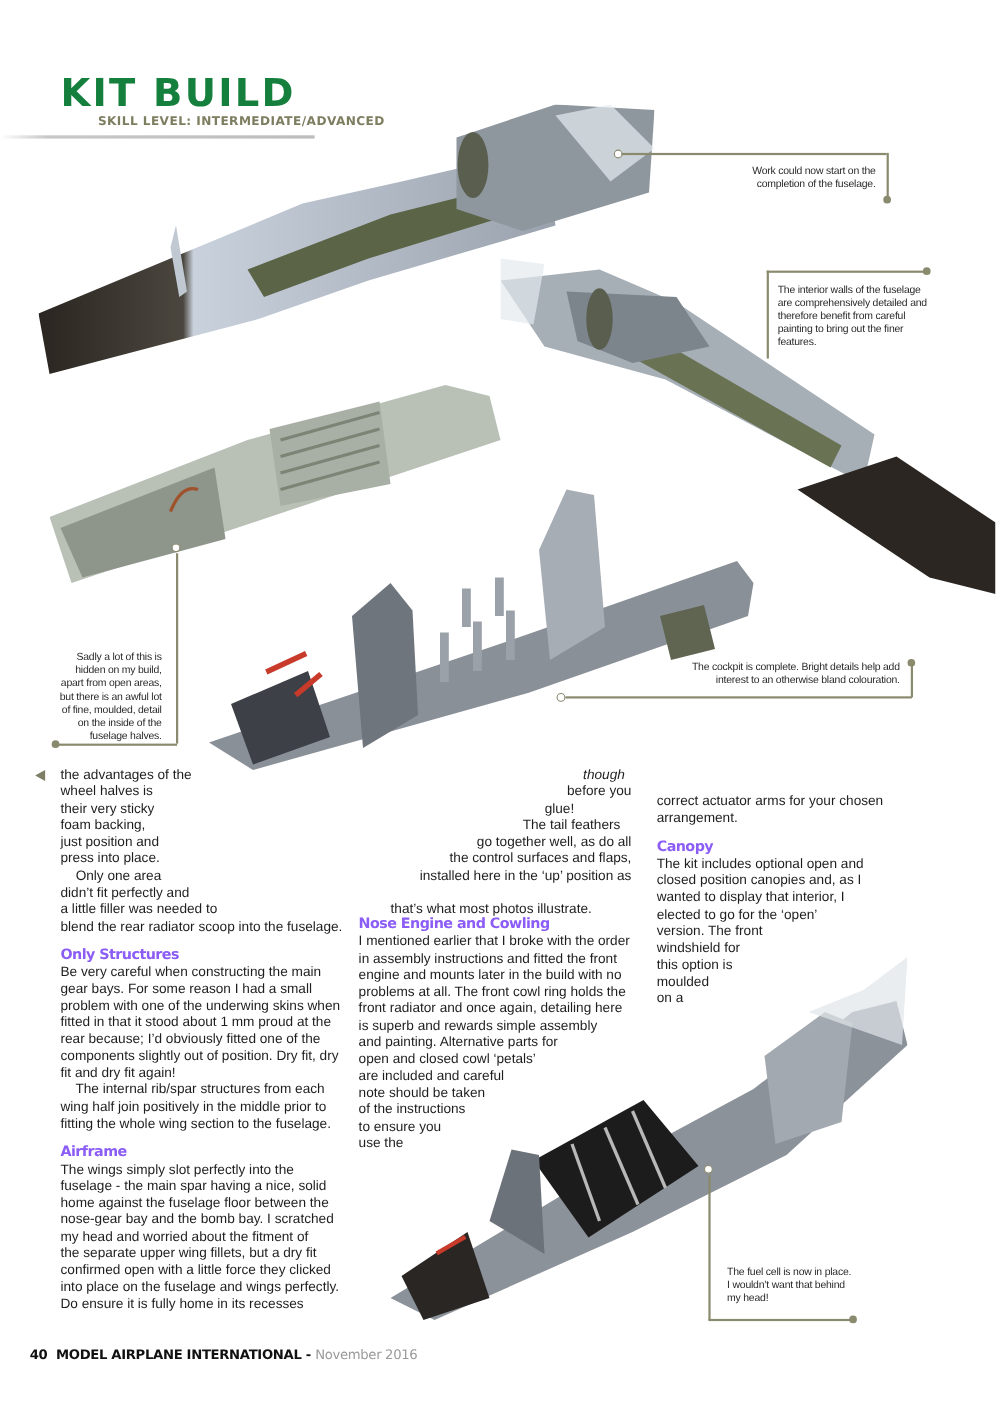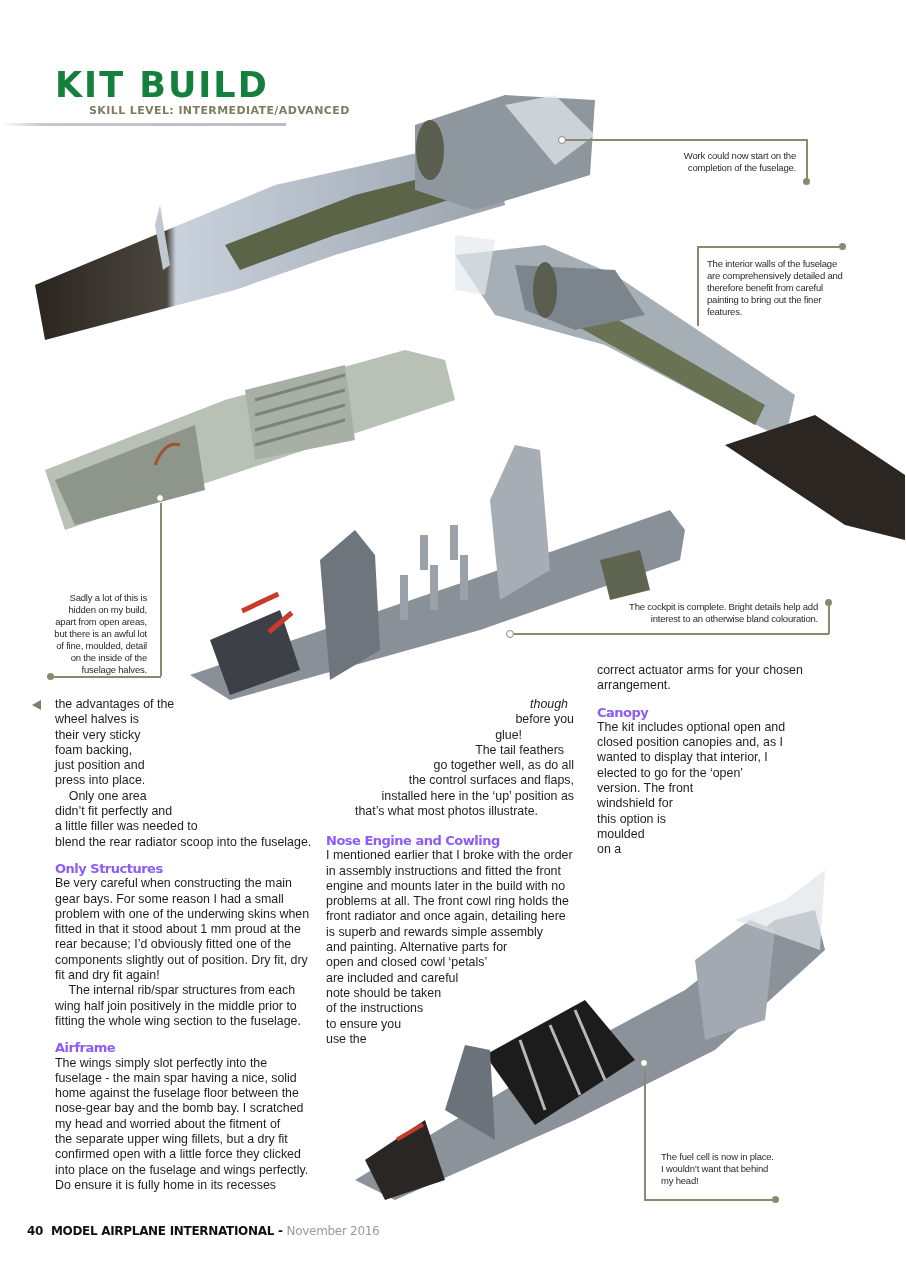--- a/index.html
+++ b/index.html
@@ -201,40 +201,40 @@
 </div>
 
 <div class="abs txt right" style="left:326px;top:697px;width:248px;">
   <p style="padding-right:6px;font-style:italic;">though</p>
   <p>before you</p>
   <p style="padding-right:52px;">glue!</p>
   <p style="padding-right:10px;">The tail feathers</p>
   <p>go together well, as do all</p>
   <p>the control surfaces and flaps,</p>
   <p>installed here in the ‘up’ position as</p>
-  <p style="padding-right:36px;">that’s what most photos illustrate.</p>
+  <p style="padding-right:36px;margin-top:15px;">that’s what most photos illustrate.</p>
 </div>
 <div class="abs txt" style="left:326px;top:833px;width:262px;">
   <h3 class="head">Nose Engine and Cowling</h3>
   <p>I mentioned earlier that I broke with the order</p>
   <p>in assembly instructions and fitted the front</p>
   <p>engine and mounts later in the build with no</p>
   <p>problems at all. The front cowl ring holds the</p>
   <p>front radiator and once again, detailing here</p>
   <p>is superb and rewards simple assembly</p>
   <p>and painting. Alternative parts for</p>
   <p>open and closed cowl ‘petals’</p>
   <p>are included and careful</p>
   <p>note should be taken</p>
   <p>of the instructions</p>
   <p>to ensure you</p>
   <p>use the</p>
 </div>
 
-<div class="abs txt" style="left:597px;top:663px;width:230px;">
+<div class="abs txt" style="left:597px;top:721px;width:230px;">
   <p>correct actuator arms for your chosen</p>
   <p>arrangement.</p>
   <div style="height:11px"></div>
   <h3 class="head">Canopy</h3>
   <p>The kit includes optional open and</p>
   <p>closed position canopies and, as I</p>
   <p>wanted to display that interior, I</p>
   <p>elected to go for the ‘open’</p>
   <p>version. The front</p>
   <p>windshield for</p>

